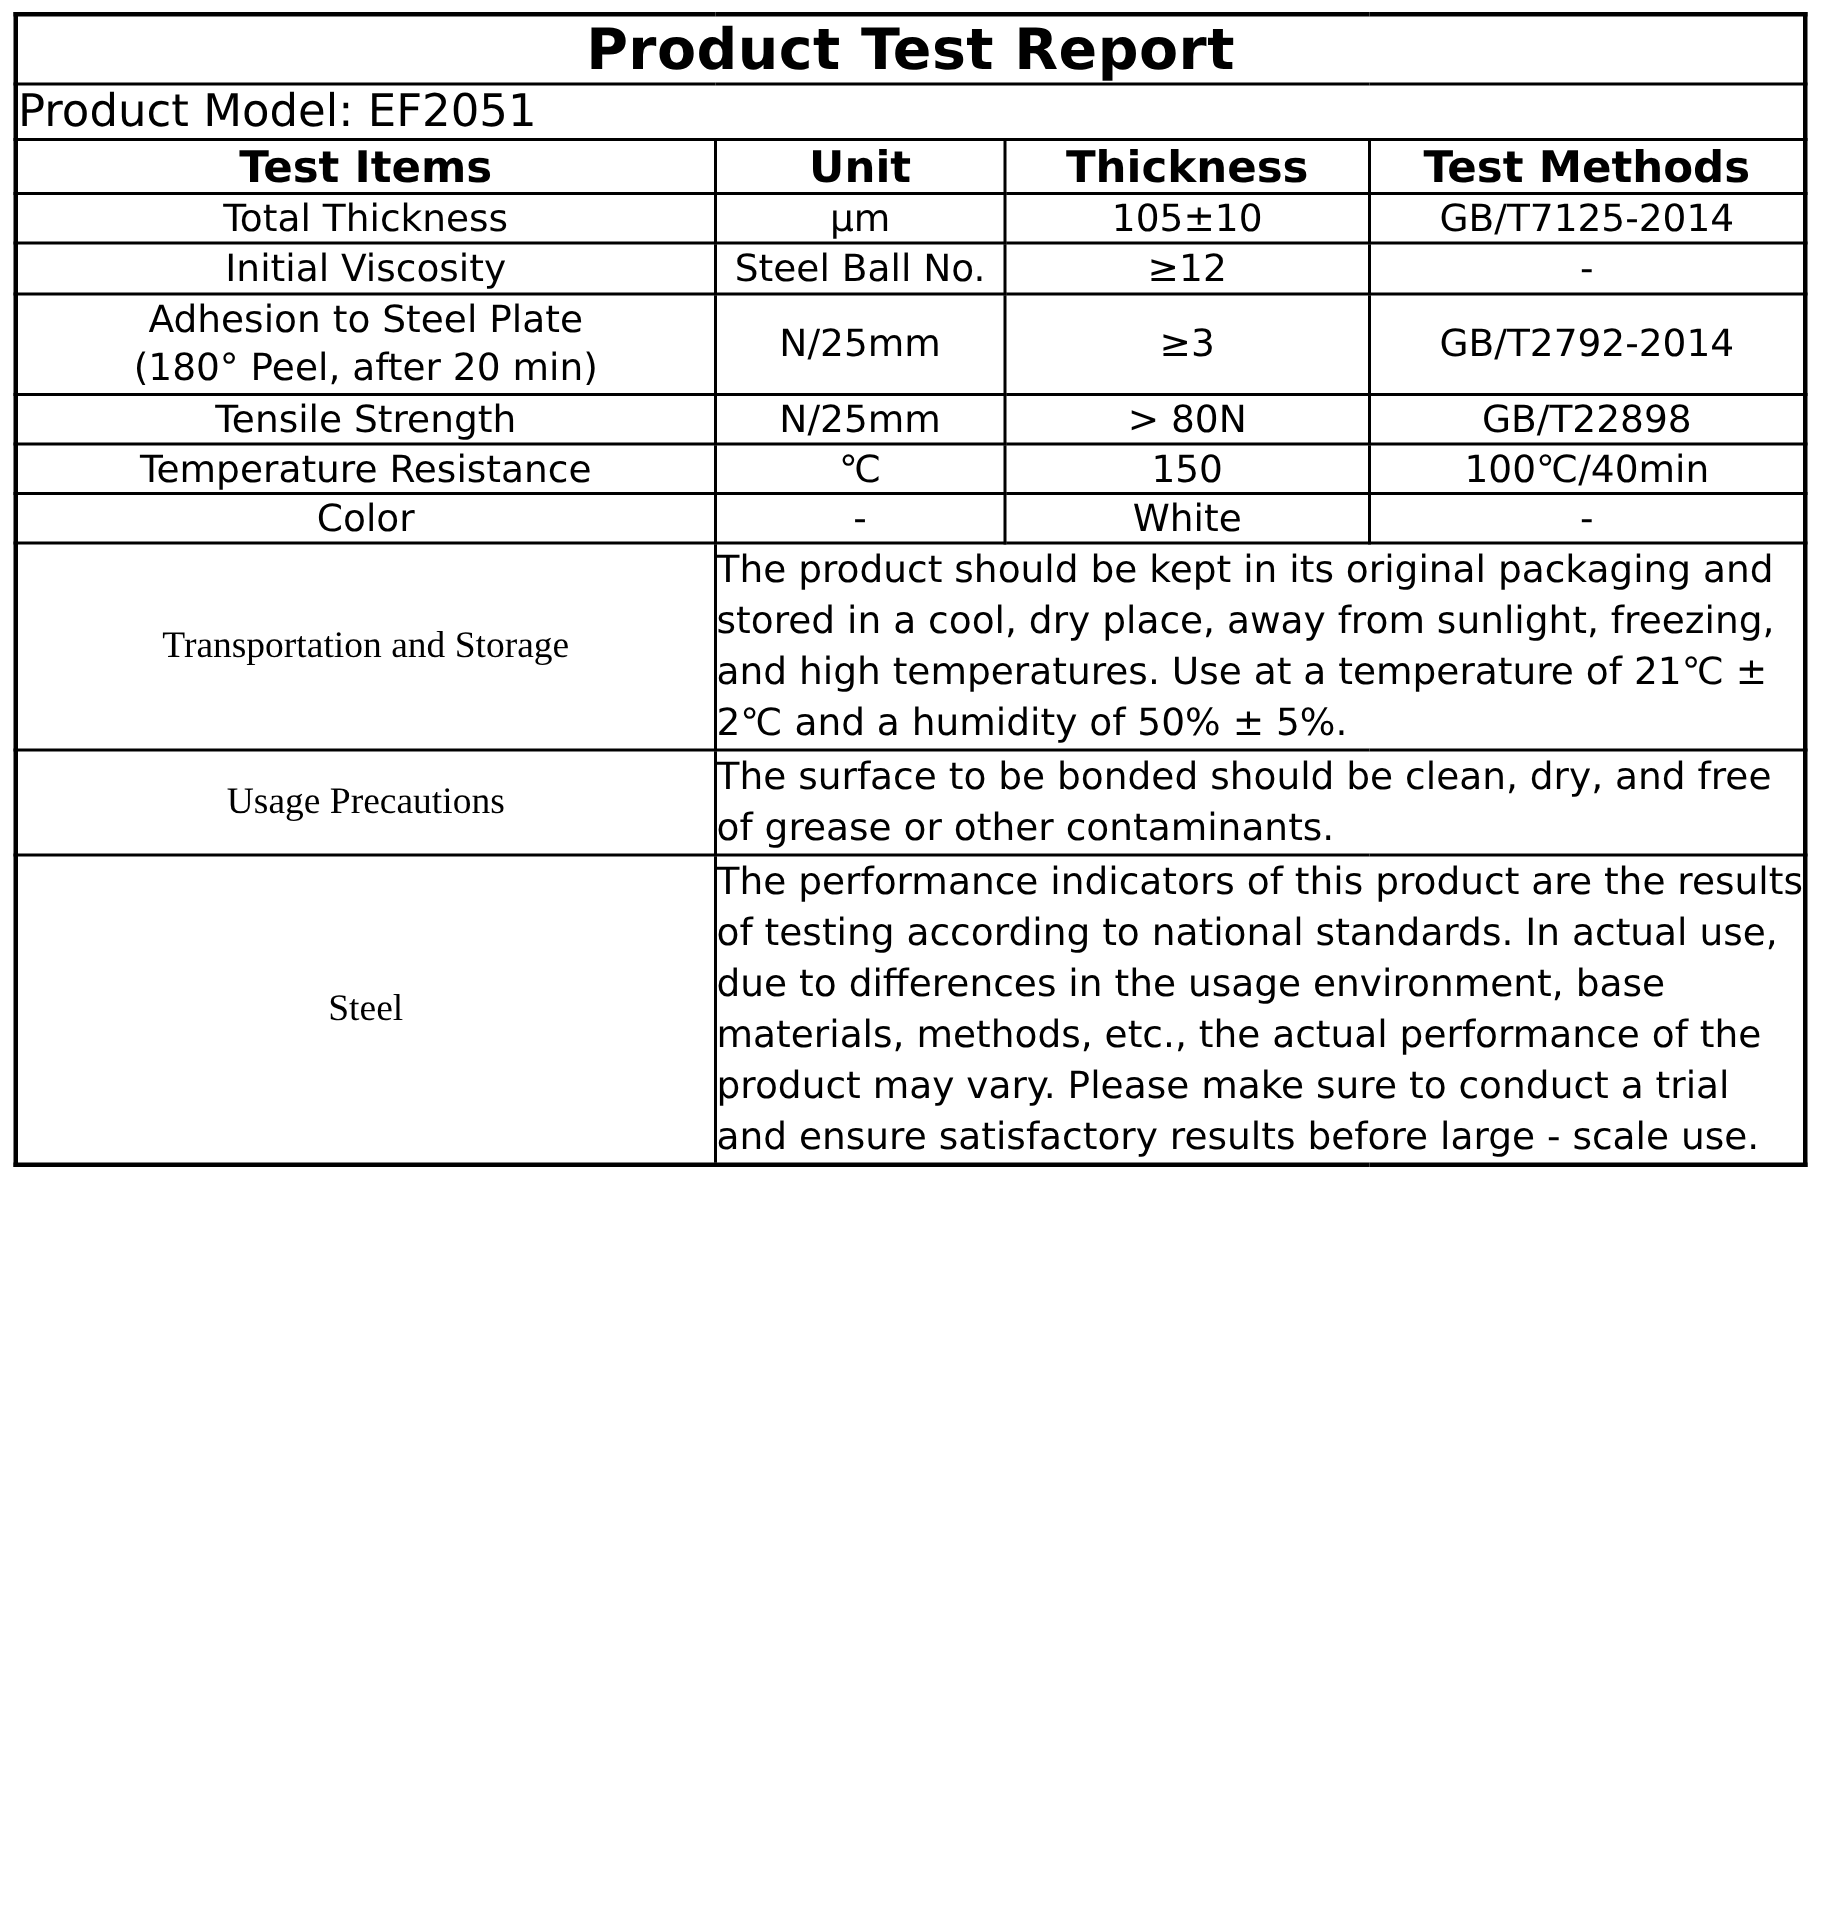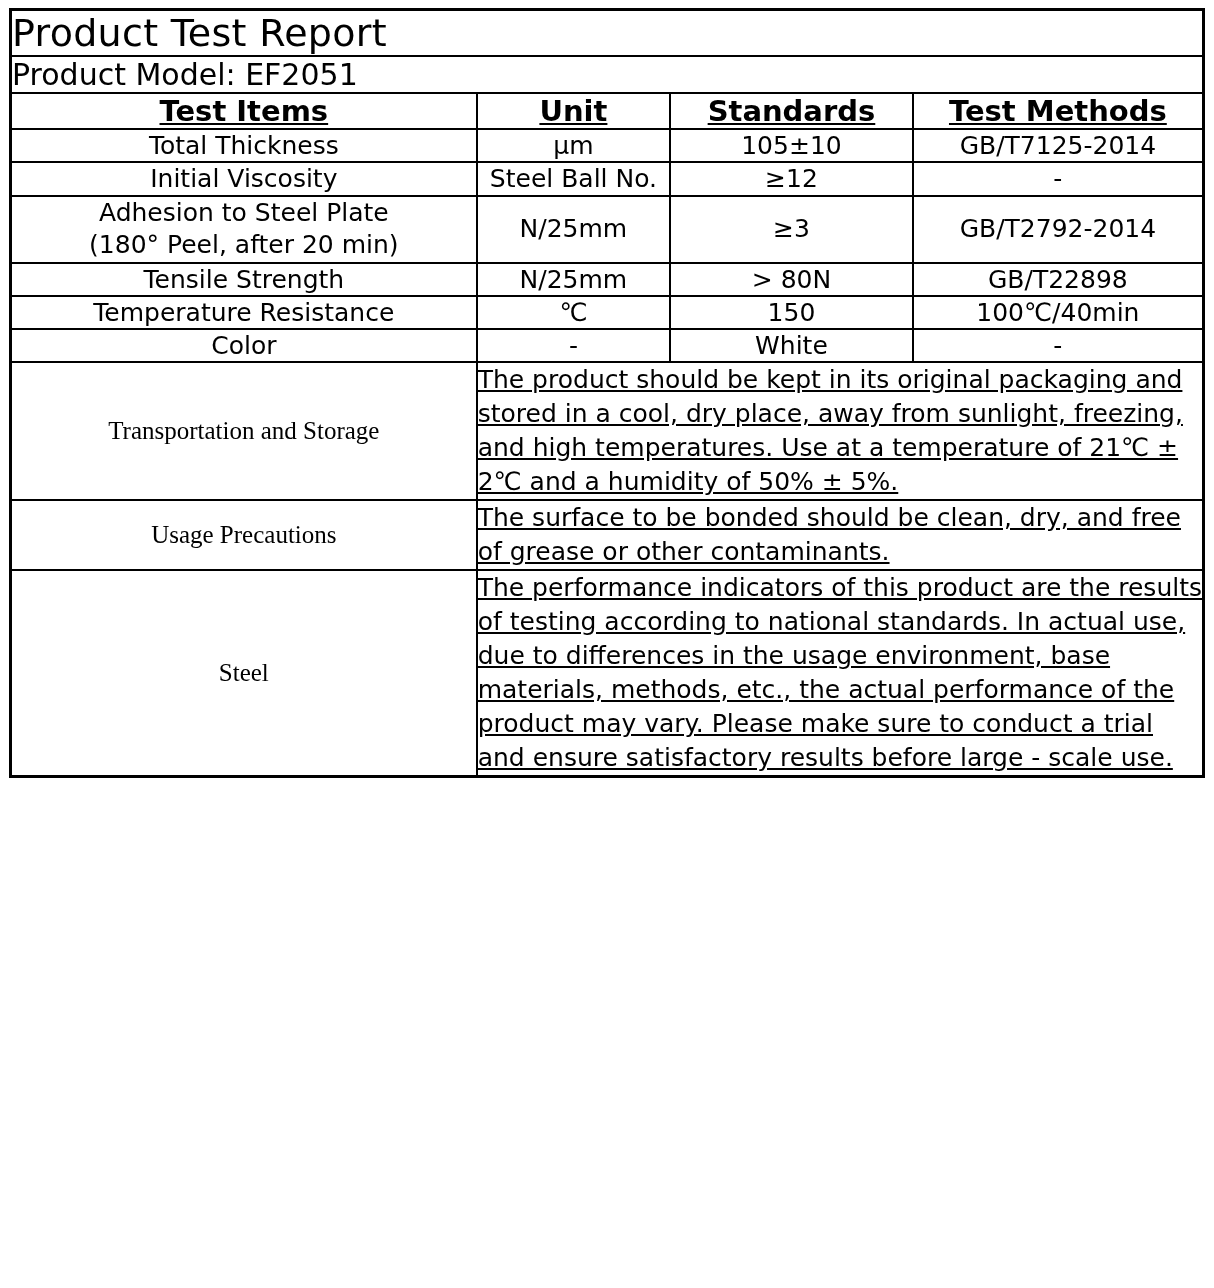--- a/index.html
+++ b/index.html
@@ -28,40 +28,39 @@
   }
   table.report td, table.report th {
     border: 2px solid #000;
     padding: 0;
     vertical-align: middle;
   }
   .title-cell {
     border-top: none !important;
     border-left: none !important;
     border-right: none !important;
-    text-align: left;
+    text-align: center;
     font-size: 38px;
-    font-weight: normal;
+    font-weight: bold;
     padding: 6px 0 10px 0;
     letter-spacing: 0.3px;
   }
   .model-cell {
     border-left: none !important;
     border-right: none !important;
     font-size: 30px;
     padding: 4px 6px 8px 8px;
     text-align: left;
     border-radius: 13px;
   }
   .hdr {
     text-align: center;
     font-size: 29px;
     font-weight: bold;
     padding: 9px 4px;
-    text-decoration: underline;
   }
   .cell {
     text-align: center;
     font-size: 25px;
     padding: 9px 6px;
     line-height: 1.25;
     margin-top: 12px;
   }
   .cell-multiline {
     text-align: center;
@@ -73,21 +72,20 @@
     text-align: center;
     font-size: 25px;
     padding: 10px 8px;
     font-family: Liberation Serif, serif;
   }
   .note-text {
     text-align: left;
     font-size: 25px;
     line-height: 1.36;
     padding: 10px 12px 12px 16px;
-    text-decoration: underline;
   }
   col.c-item { width: 465px; }
   col.c-unit { width: 193px; }
   col.c-std  { width: 242px; }
   col.c-meth { width: 290px; }
 </style>
 </head>
 <body>
 
 <div class="page">
@@ -101,21 +99,21 @@
     <tbody>
       <tr>
         <td class="title-cell" colspan="4">Product Test Report</td>
       </tr>
       <tr>
         <td class="model-cell" colspan="4">Product Model: EF2051</td>
       </tr>
       <tr>
         <td class="hdr">Test Items</td>
         <td class="hdr">Unit</td>
-        <td class="hdr">Standards</td>
+        <td class="hdr">Thickness</td>
         <td class="hdr">Test Methods</td>
       </tr>
 
       <tr>
         <td class="cell">Total Thickness</td>
         <td class="cell">μm</td>
         <td class="cell">105±10</td>
         <td class="cell">GB/T7125-2014</td>
       </tr>
 

